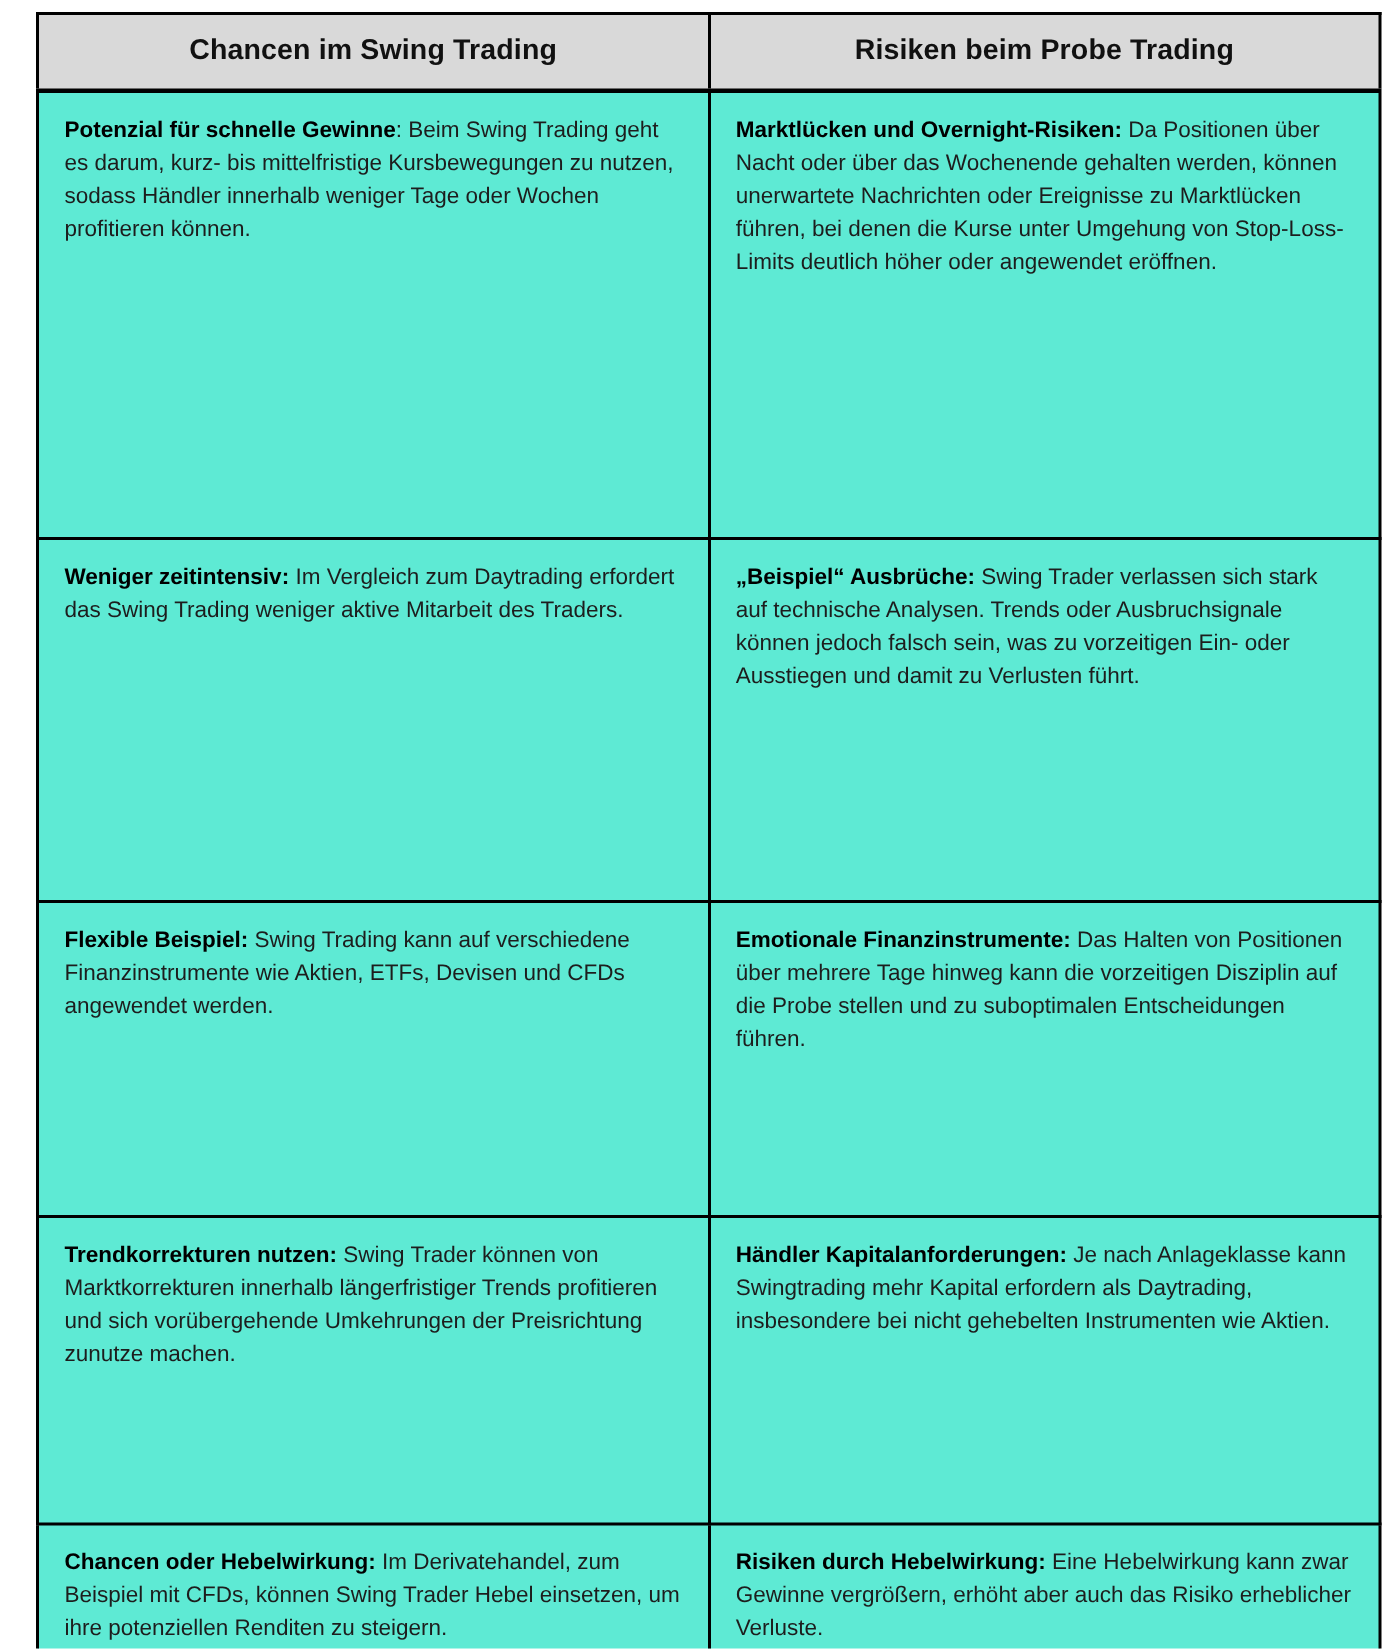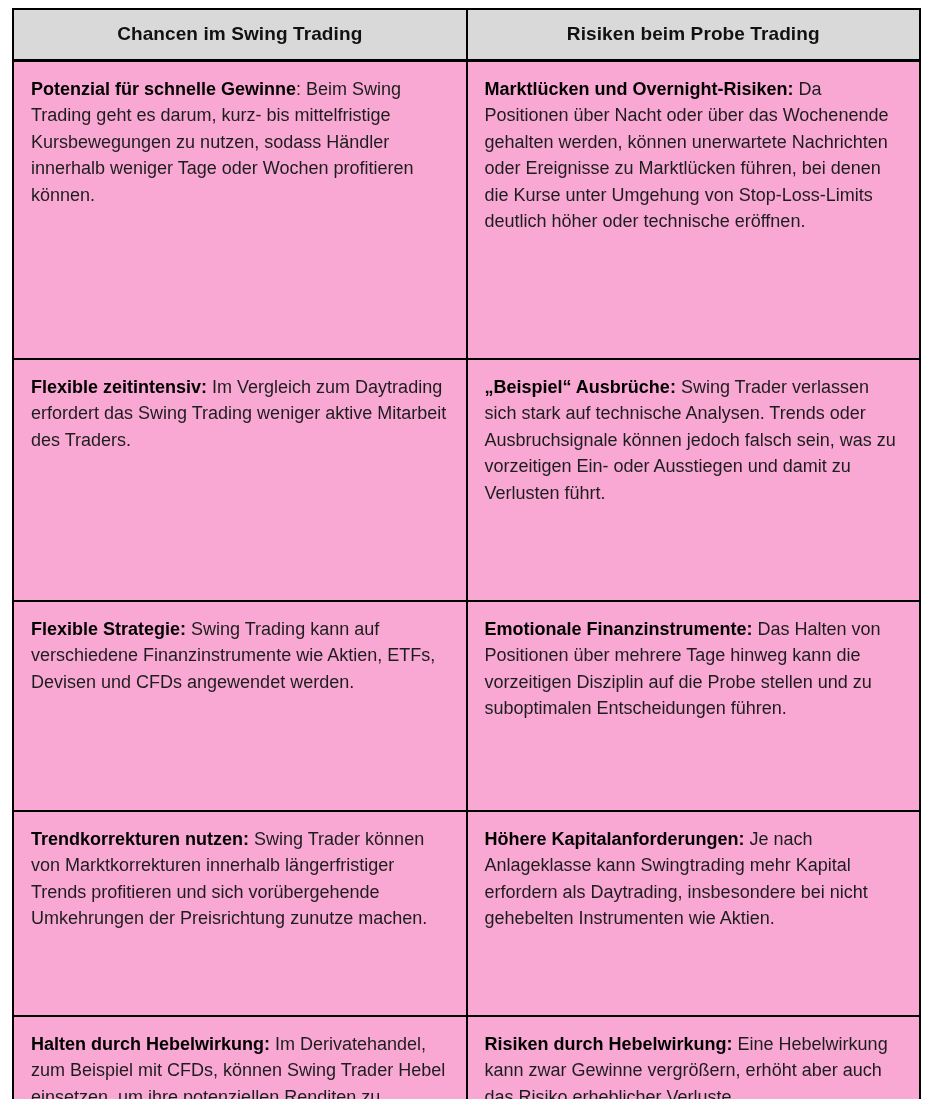--- a/index.html
+++ b/index.html
@@ -12,21 +12,21 @@
     width: 931px;
     height: 1099px;
     font-family: "Liberation Sans", sans-serif;
     color: #1a1a1a;
     -webkit-font-smoothing: antialiased;
   }
   .page {
     width: 931px;
     height: 1099px;
     box-sizing: border-box;
-    padding: 8px 10px 12px 12px;
+    padding: 8px 10px 12px 24px;
     background: #ffffff;
     position: relative;
   }
   table.comparison {
     width: 100%;
     height: 100%;
     border-collapse: collapse;
     table-layout: fixed;
     border: 2px solid #000000;
   }
@@ -43,24 +43,24 @@
     padding: 13px 8px 14px 8px;
     letter-spacing: 0.1px;
     color: #111111;
     vertical-align: middle;
   }
   tbody td {
     border: 2px solid #000000;
     border-top: 2px solid #000000;
     vertical-align: top;
     padding: 14px 16px 14px 17px;
-    font-size: 18px;
+    font-size: 15px;
     line-height: 1.47;
     color: #1d1d1d;
-    background: #f9a8d4;
+    background: #5eead4;
   }
   tbody tr:first-child td {
     border-top: 3px solid #000000;
   }
   tbody td .lead {
     font-weight: bold;
     color: #000000;
   }
   tbody td .body-text {
     font-weight: normal;
@@ -86,50 +86,50 @@
         <th>Chancen im Swing Trading</th>
         <th>Risiken beim Probe Trading</th>
       </tr>
     </thead>
     <tbody>
       <tr class="r0">
         <td>
           <span class="lead">Potenzial für schnelle Gewinne</span><span class="body-text">: </span><span class="body-text">Beim Swing Trading geht es darum, kurz- bis mittelfristige Kursbewegungen zu nutzen, sodass Händler innerhalb weniger Tage oder Wochen profitieren können.</span>
         </td>
         <td>
-          <span class="lead">Marktlücken und Overnight-Risiken:</span><span class="body-text"> </span><span class="body-text">Da Positionen über Nacht oder über das Wochenende gehalten werden, können unerwartete Nachrichten oder Ereignisse zu Marktlücken führen, bei denen die Kurse unter Umgehung von Stop-Loss-Limits deutlich höher oder technische eröffnen.</span>
+          <span class="lead">Marktlücken und Overnight-Risiken:</span><span class="body-text"> </span><span class="body-text">Da Positionen über Nacht oder über das Wochenende gehalten werden, können unerwartete Nachrichten oder Ereignisse zu Marktlücken führen, bei denen die Kurse unter Umgehung von Stop-Loss-Limits deutlich höher oder angewendet eröffnen.</span>
         </td>
       </tr>
       <tr class="r1">
         <td>
-          <span class="lead">Flexible zeitintensiv:</span><span class="body-text"> </span><span class="body-text">Im Vergleich zum Daytrading erfordert das Swing Trading weniger aktive Mitarbeit des Traders.</span>
+          <span class="lead">Weniger zeitintensiv:</span><span class="body-text"> </span><span class="body-text">Im Vergleich zum Daytrading erfordert das Swing Trading weniger aktive Mitarbeit des Traders.</span>
         </td>
         <td>
           <span class="lead">„Beispiel“ Ausbrüche:</span><span class="body-text"> </span><span class="body-text">Swing Trader verlassen sich stark auf technische Analysen. Trends oder Ausbruchsignale können jedoch falsch sein, was zu vorzeitigen Ein- oder Ausstiegen und damit zu Verlusten führt.</span>
         </td>
       </tr>
       <tr class="r2">
         <td>
-          <span class="lead">Flexible Strategie:</span><span class="body-text"> </span><span class="body-text">Swing Trading kann auf verschiedene Finanzinstrumente wie Aktien, ETFs, Devisen und CFDs angewendet werden.</span>
+          <span class="lead">Flexible Beispiel:</span><span class="body-text"> </span><span class="body-text">Swing Trading kann auf verschiedene Finanzinstrumente wie Aktien, ETFs, Devisen und CFDs angewendet werden.</span>
         </td>
         <td>
           <span class="lead">Emotionale Finanzinstrumente:</span><span class="body-text"> </span><span class="body-text">Das Halten von Positionen über mehrere Tage hinweg kann die vorzeitigen Disziplin auf die Probe stellen und zu suboptimalen Entscheidungen führen.</span>
         </td>
       </tr>
       <tr class="r3">
         <td>
           <span class="lead">Trendkorrekturen nutzen:</span><span class="body-text"> </span><span class="body-text">Swing Trader können von Marktkorrekturen innerhalb längerfristiger Trends profitieren und sich vorübergehende Umkehrungen der Preisrichtung zunutze machen.</span>
         </td>
         <td>
-          <span class="lead">Höhere Kapitalanforderungen:</span><span class="body-text"> </span><span class="body-text">Je nach Anlageklasse kann Swingtrading mehr Kapital erfordern als Daytrading, insbesondere bei nicht gehebelten Instrumenten wie Aktien.</span>
+          <span class="lead">Händler Kapitalanforderungen:</span><span class="body-text"> </span><span class="body-text">Je nach Anlageklasse kann Swingtrading mehr Kapital erfordern als Daytrading, insbesondere bei nicht gehebelten Instrumenten wie Aktien.</span>
         </td>
       </tr>
       <tr class="r4">
         <td>
-          <span class="lead">Halten durch Hebelwirkung:</span><span class="body-text"> </span><span class="body-text">Im Derivatehandel, zum Beispiel mit CFDs, können Swing Trader Hebel einsetzen, um ihre potenziellen Renditen zu steigern.</span>
+          <span class="lead">Chancen oder Hebelwirkung:</span><span class="body-text"> </span><span class="body-text">Im Derivatehandel, zum Beispiel mit CFDs, können Swing Trader Hebel einsetzen, um ihre potenziellen Renditen zu steigern.</span>
         </td>
         <td>
           <span class="lead">Risiken durch Hebelwirkung:</span><span class="body-text"> </span><span class="body-text">Eine Hebelwirkung kann zwar Gewinne vergrößern, erhöht aber auch das Risiko erheblicher Verluste.</span>
         </td>
       </tr>
     </tbody>
   </table>
 </div>
 
 </body></html>

